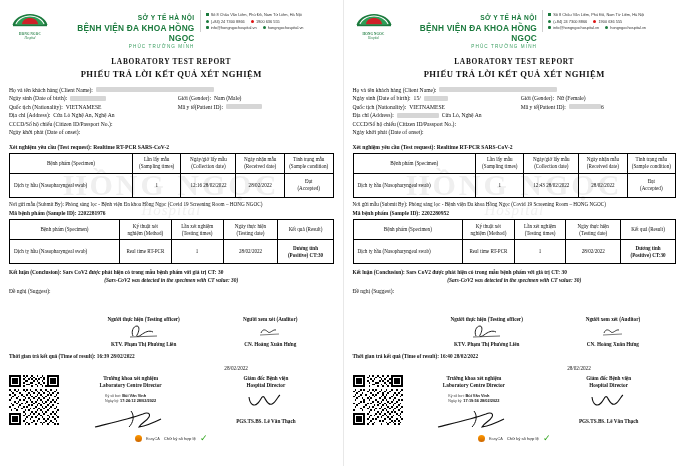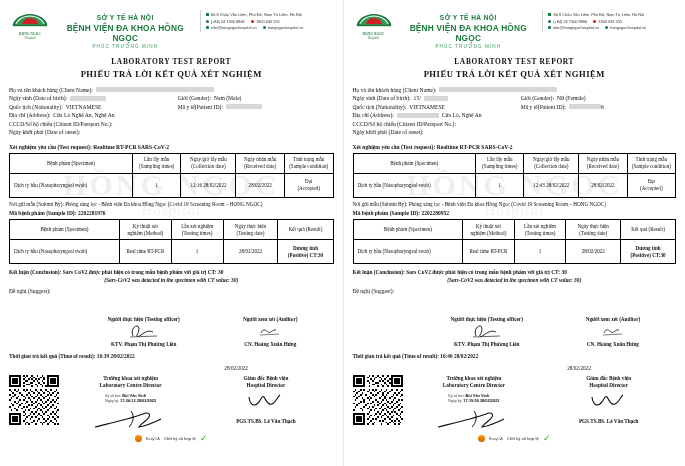--- a/index.html
+++ b/index.html
@@ -14,21 +14,21 @@
     letter-spacing:3px;pointer-events:none;white-space:nowrap;z-index:0;}
   .watermark .sub{display:block;font-style:italic;font-size:15px;letter-spacing:1px;text-align:center;color:#f1f1f1;font-weight:normal;}
   .doc > *:not(.watermark){position:relative;z-index:1;}
 
   
   .header{display:flex;align-items:flex-start;gap:5px;}
   .logo{width:42px;flex:0 0 42px;display:flex;flex-direction:column;align-items:center;margin-top:1px;}
   .logo svg{display:block;}
   .logo .logo-txt{font-size:3.2px;color:#1b7a3d;font-weight:bold;letter-spacing:.2px;margin-top:.5px;}
   .logo .logo-sub{font-size:3.2px;color:#1b7a3d;font-style:italic;}
-  .org{flex:1 1 auto;text-align:center;padding-top:4px;}
+  .org{flex:1 1 auto;text-align:right;padding-top:4px;}
   .org .l1{font-family:"Liberation Sans",sans-serif;font-size:6.6px;font-weight:bold;color:#1b7a3d;letter-spacing:.4px;}
   .org .l2{font-family:"Liberation Sans",sans-serif;font-size:8.3px;font-weight:bold;color:#1b7a3d;letter-spacing:.2px;margin-top:1.5px;}
   .org .l3{font-family:"Liberation Sans",sans-serif;font-size:4.6px;color:#3a9e60;letter-spacing:1.1px;margin-top:1.5px;}
   .contact{flex:0 0 128px;border-left:1px solid #cfcfcf;padding-left:5px;padding-top:2px;}
   .crow{display:flex;gap:6px;margin-bottom:1.6px;}
   .citem{display:flex;align-items:center;gap:2px;font-family:"Liberation Sans",sans-serif;font-size:3.9px;color:#333;white-space:nowrap;}
   .citem .ic{width:3.2px;height:3.2px;flex:0 0 3.2px;display:inline-block;}
   .citem .ic.sq{background:#1b7a3d;}
   .citem .ic.ph{background:#1b7a3d;border-radius:50%;}
   .citem .ic.rd{background:#d11;border-radius:50%;}

